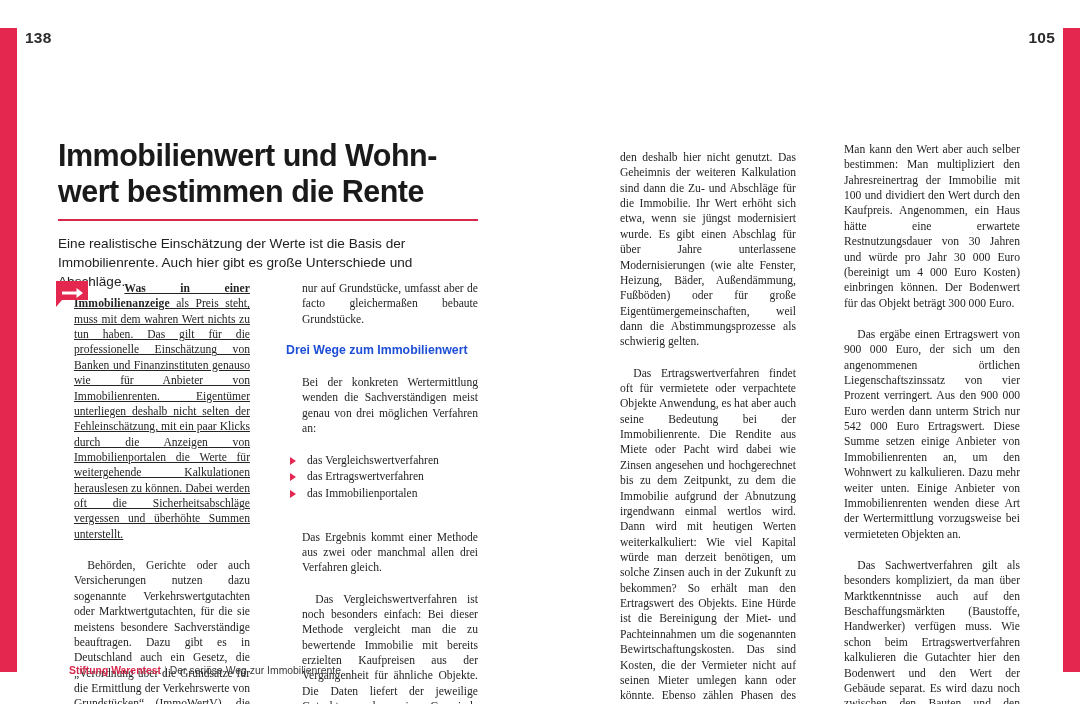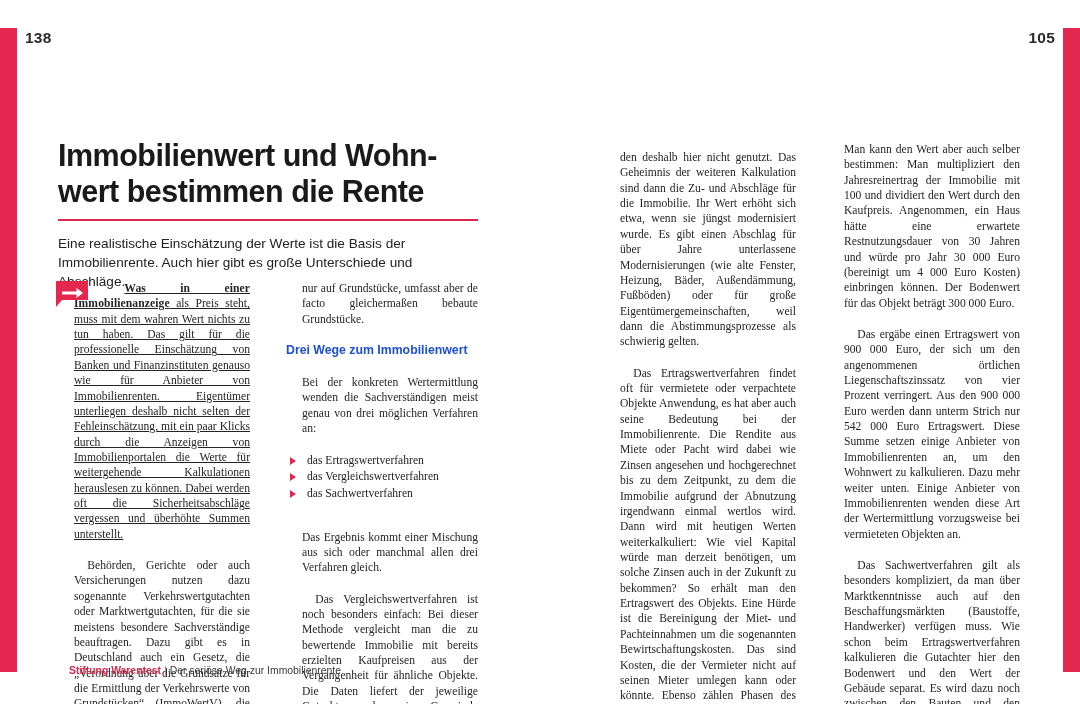--- a/index.html
+++ b/index.html
@@ -205,26 +205,26 @@
       <p class="lead-para"><span class="lead-indent"></span><span class="runin">Was in einer Immobilienanzeige</span><span> als Preis steht, muss mit dem wahren Wert nichts zu tun haben. Das gilt für die professionelle Einschätzung von Banken und Finanzinstituten genauso wie für Anbieter von Immobilienrenten. Eigentümer unterliegen deshalb nicht selten der Fehleinschätzung, mit ein paar Klicks durch die Anzeigen von Immobilienportalen die Werte für weitergehende Kalkulationen herauslesen zu können. Dabei werden oft die Sicherheitsabschläge vergessen und überhöhte Summen unterstellt.</span></p>
     </div>
     <p>Behörden, Gerichte oder auch Versicherungen nutzen dazu sogenannte Verkehrswertgutachten oder Marktwertgutachten, für die sie meistens besondere Sachverständige beauftragen. Dazu gibt es in Deutschland auch ein Gesetz, die „Verordnung über die Grundsätze für die Ermittlung der Verkehrswerte von Grundstücken“ (ImmoWertV), die etwa für eine angemessene Wertermittlung im Rahmen von gerichtlichen Zwangsversteigerungen angewandt wird. Der Name sollte nicht verwirren, denn diese Verordnung bezieht sich scheinbar</p>
   </div>
 
   <div class="col c2">
     <p class="noindent">nur auf Grundstücke, umfasst aber de facto gleichermaßen bebaute Grundstücke.</p>
     <div class="subhead">Drei Wege zum Immobilienwert</div>
     <p class="noindent">Bei der konkreten Wertermittlung wenden die Sachverständigen meist genau von drei möglichen Verfahren an:</p>
     <ul class="bullets">
+      <li><span class="tri-icon"></span><span>das Vergleichswertverfahren</span></li>
       <li><span class="tri-icon"></span><span>das Ertragswertverfahren</span></li>
-      <li><span class="tri-icon"></span><span>das Vergleichswertverfahren</span></li>
-      <li><span class="tri-icon"></span><span>das Sachwertverfahren</span></li>
+      <li><span class="tri-icon"></span><span>das Immobilienportalen</span></li>
     </ul>
     <div class="gap-after-list"></div>
-    <p class="noindent">Das Ergebnis kommt einer Mischung aus sich oder manchmal allen drei Verfahren gleich.</p>
+    <p class="noindent">Das Ergebnis kommt einer Methode aus zwei oder manchmal allen drei Verfahren gleich.</p>
     <p>Das Vergleichswertverfahren ist noch besonders einfach: Bei dieser Methode vergleicht man die zu bewertende Immobilie mit bereits erzielten Kaufpreisen aus der Vergangenheit für ähnliche Objekte. Die Daten liefert der jeweilige Gutachterausschuss einer Gemeinde (vgl. Preisatlas unter test.de/immobilienpreise, mit Flatrate kostenfrei). Darin stehen die tatsächlich im notariellen Kaufvertrag notierten Durchschnittswerte pro Quadratmeter. Schaufensterpreise aus Immobilienanzeigen wer-</p>
   </div>
 
   <div class="col c3">
     <p class="noindent">den deshalb hier nicht genutzt. Das Geheimnis der weiteren Kalkulation sind dann die Zu- und Abschläge für die Immobilie. Ihr Wert erhöht sich etwa, wenn sie jüngst modernisiert wurde. Es gibt einen Abschlag für über Jahre unterlassene Modernisierungen (wie alte Fenster, Heizung, Bäder, Außendämmung, Fußböden) oder für große Eigentümergemeinschaften, weil dann die Abstimmungsprozesse als schwierig gelten.</p>
     <p>Das Ertragswertverfahren findet oft für vermietete oder verpachtete Objekte Anwendung, es hat aber auch seine Bedeutung bei der Immobilienrente. Die Rendite aus Miete oder Pacht wird dabei wie Zinsen angesehen und hochgerechnet bis zu dem Zeitpunkt, zu dem die Immobilie aufgrund der Abnutzung irgendwann einmal wertlos wird. Dann wird mit heutigen Werten weiterkalkuliert: Wie viel Kapital würde man derzeit benötigen, um solche Zinsen auch in der Zukunft zu bekommen? So erhält man den Ertragswert des Objekts. Eine Hürde ist die Bereinigung der Miet- und Pachteinnahmen um die sogenannten Bewirtschaftungskosten. Das sind Kosten, die der Vermieter nicht auf seinen Mieter umlegen kann oder könnte. Ebenso zählen Phasen des Leerstands und somit des Mietausfalls hier dazu. Bei der Hochrechnung werden die Restnutzungsdauer und der örtliche „Liegenschaftszinssatz“ eingerechnet. Diese Zahl und den außerdem nötigen Bodenrichtwert erfragt man am besten bei der Gemeinde oder dem Gutachterausschuss.</p>
   </div>
 
   <div class="col c4">
     <p class="noindent">Man kann den Wert aber auch selber bestimmen: Man multipliziert den Jahresreinertrag der Immobilie mit 100 und dividiert den Wert durch den Kaufpreis. Angenommen, ein Haus hätte eine erwartete Restnutzungsdauer von 30 Jahren und würde pro Jahr 30 000 Euro (bereinigt um 4 000 Euro Kosten) einbringen können. Der Bodenwert für das Objekt beträgt 300 000 Euro.</p>

